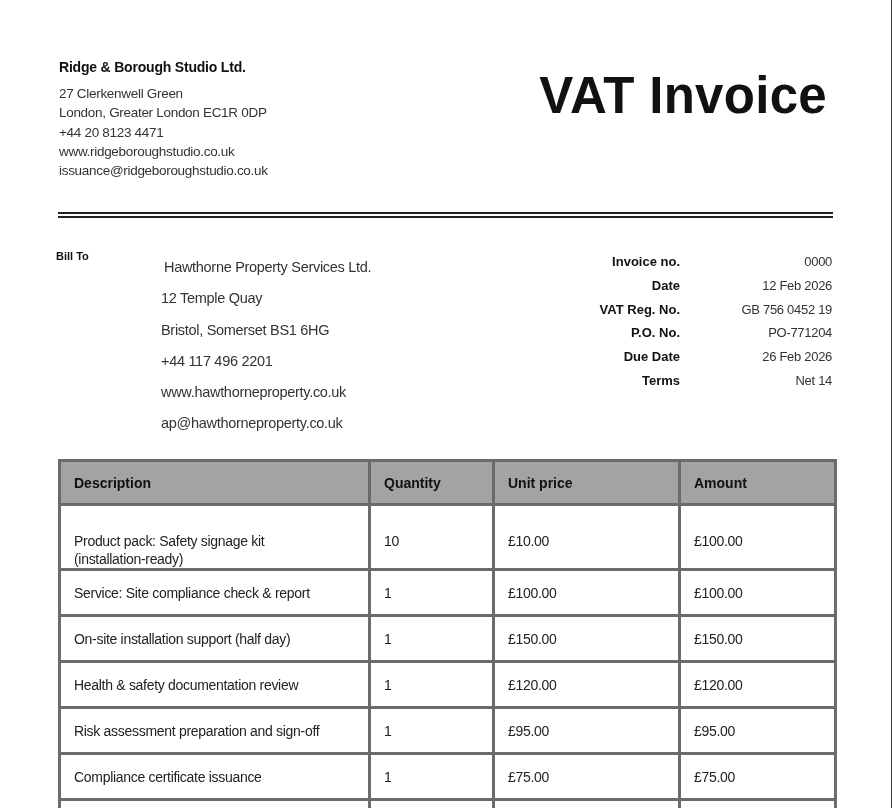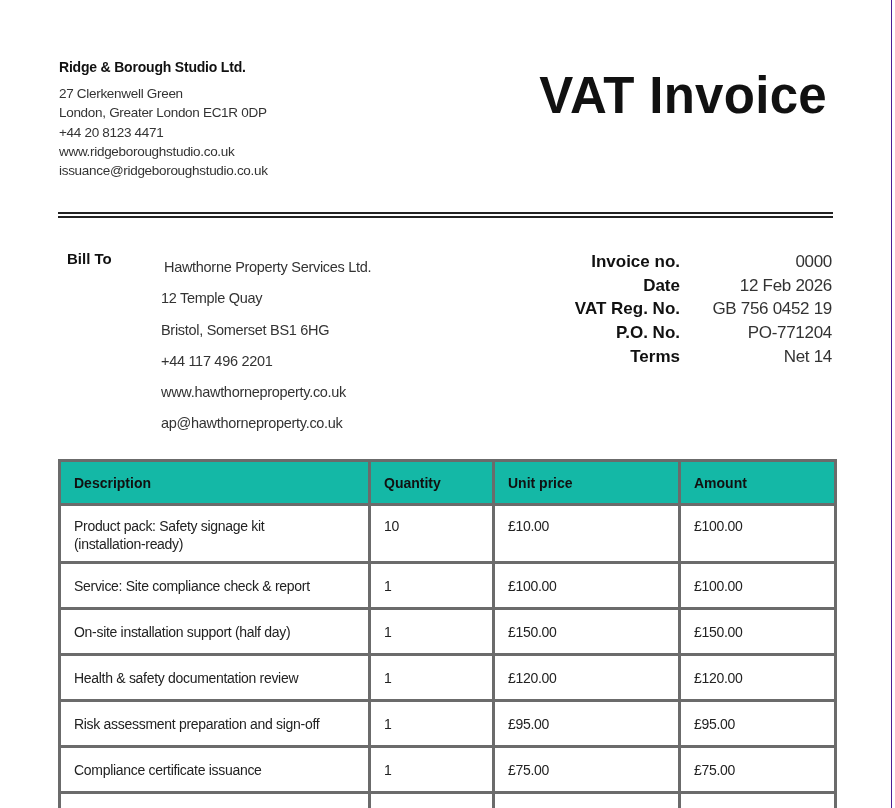--- a/index.html
+++ b/index.html
@@ -58,23 +58,23 @@
       left: 58px;
       width: 775px;
       height: 2px;
       background: #222222;
     }
     .rule.top { top: 212px; }
     .rule.bottom { top: 216px; }
 
     .billto-label {
       position: absolute;
-      left: 67px;
+      left: 56px;
       top: 250px;
-      font-size: 15px;
+      font-size: 11px;
       font-weight: bold;
       color: #111111;
     }
     .billto-lines {
       position: absolute;
       left: 161px;
       top: 248px;
       font-size: 14.5px;
       line-height: 23.3px;
       color: #333333;
@@ -86,21 +86,21 @@
     .meta {
       position: absolute;
       left: 560px;
       top: 250px;
       width: 273px;
     }
     .meta-row {
       display: flex;
       height: 23.7px;
       align-items: center;
-      font-size: 17px;
+      font-size: 13px;
     }
     .meta-label {
       width: 120px;
       text-align: right;
       font-weight: bold;
       color: #111111;
       white-space: nowrap;
     }
     .meta-value {
       flex: 1;
@@ -120,35 +120,35 @@
       table-layout: fixed;
       font-size: 14px;
     }
     .items th, .items td {
       border: 3px solid #6b6b6b;
       vertical-align: top;
       text-align: left;
       padding: 0 13px;
     }
     .items th {
-      background: #14b8a6;
+      background: #a3a3a3;
       font-weight: bold;
       color: #111111;
       height: 41px;
       vertical-align: middle;
       padding-top: 0;
     }
     .items td {
       color: #222222;
       letter-spacing: -0.3px;
       line-height: 18px;
     }
     .items tr.tall td {
       height: 58px;
-      padding-top: 11px;
+      padding-top: 26px;
       box-sizing: border-box;
     }
     .items tr.normal td {
       height: 43px;
       vertical-align: middle;
     }
     .items tr.partial td {
       height: 40px;
     }
     col.c-desc { width: 310px; }
@@ -194,20 +194,24 @@
       <span class="meta-label">Date</span>
       <span class="meta-value">12 Feb 2026</span>
     </div>
     <div class="meta-row">
       <span class="meta-label">VAT Reg. No.</span>
       <span class="meta-value">GB 756 0452 19</span>
     </div>
     <div class="meta-row">
       <span class="meta-label">P.O. No.</span>
       <span class="meta-value">PO-771204</span>
+    </div>
+    <div class="meta-row">
+      <span class="meta-label">Due Date</span>
+      <span class="meta-value">26 Feb 2026</span>
     </div>
     <div class="meta-row">
       <span class="meta-label">Terms</span>
       <span class="meta-value">Net 14</span>
     </div>
   </div>
 
   <table class="items">
     <colgroup>
       <col class="c-desc">

